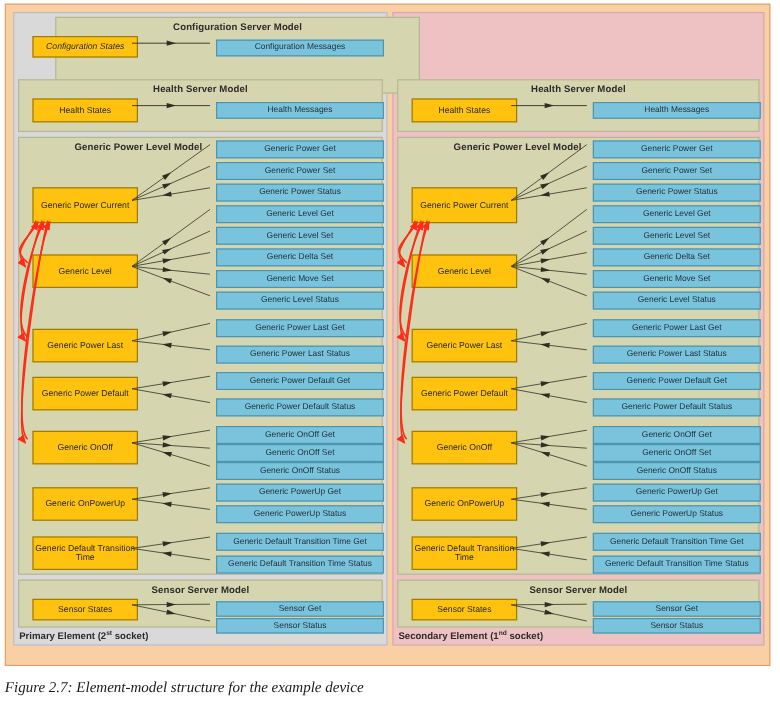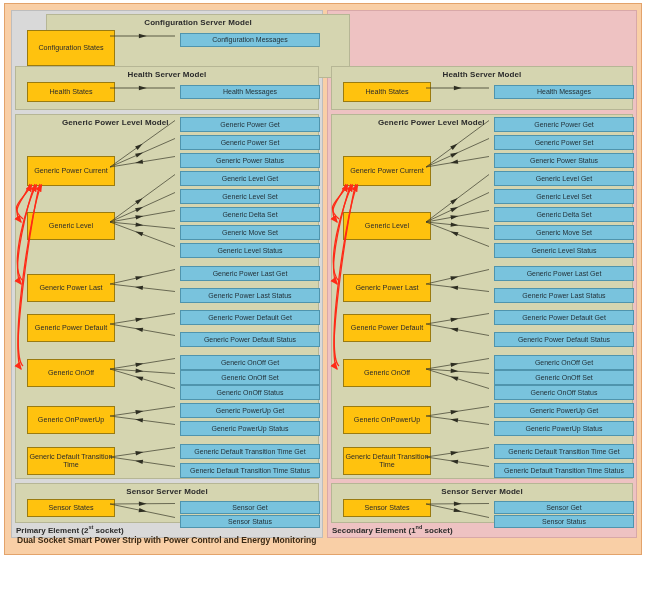--- a/index.html
+++ b/index.html
@@ -76,25 +76,24 @@
   <div class="device-frame">
 
     <div class="element primary">
       <div class="element-label"><span>Primary Element (2</span><sup>st</sup><span> socket)</span></div>
     </div>
 
     <div class="element secondary">
       <div class="element-label"><span>Secondary Element (1</span><sup>nd</sup><span> socket)</span></div>
     </div>
 
-    <div class="device-label">Dual Socket Smart Power Strip with Power Control and Energy Monitoring</div>
   <div class="model" style="left: 10px; top: 10px; width: 304px; height: 64px; margin-left: 31px;">
         <div class="model-title">Configuration Server Model</div>
       </div>
-      <div class="state" style="left: 22px; top: 26px; width: 88px; height: 36px;">Configuration States</div>
+      <div class="state" style="left: 22px; top: 26px; width: 88px; height: 18px; font-style: italic;">Configuration States</div>
       <div class="msg" style="left: 175px; top: 29px; width: 140px; height: 14px;">Configuration Messages</div>
       <div class="model" style="left: 10px; top: 62px; width: 304px; height: 44px;">
         <div class="model-title">Health Server Model</div>
       </div>
       <div class="state" style="left: 22px; top: 78px; width: 88px; height: 20px;">Health States</div>
       <div class="msg" style="left: 175px; top: 81px; width: 140px; height: 14px;">Health Messages</div>
       <div class="model" style="left: 10px; top: 110px; width: 304px; height: 365px;">
         <div class="model-title left-title">Generic Power Level Model</div>
       </div>
       <div class="msg" style="left: 175px; top: 113px; width: 140px; height: 15px;">Generic Power Get</div>
@@ -279,13 +278,14 @@
         <path d="M339,281 C324,268 343,202 352.5,185" fill="none" stroke="#ff2a17" stroke-width="1.3" marker-end="url(#mk-red)"></path>
         <path d="M356,184 C350,200 326,355 337,369" fill="none" stroke="#ff2a17" stroke-width="1.3" marker-end="url(#mk-red)"></path>
         <path d="M339,366 C324,353 348,202 357.5,185" fill="none" stroke="#ff2a17" stroke-width="1.3" marker-end="url(#mk-red)"></path>
         <line x1="426" y1="504" x2="489" y2="503.5" stroke="#3a3a2a" stroke-width="0.7"></line>
         <polygon points="461.6998677311162,503.7166677164197 453.9183634134809,505.9435996357832 453.88399773765775,501.6135244820649" fill="#2e2e22"></polygon>
         <line x1="426" y1="504" x2="489" y2="517.5" stroke="#3a3a2a" stroke-width="0.7"></line>
         <polygon points="461.6067701391251,511.63002217266967 453.5273022178677,512.1129645379984 454.4346074923568,507.87887325704963" fill="#2e2e22"></polygon>
       </g>
   </svg>
 
+  <div class="caption">Figure 2.7: Element-model structure for the example device</div>
 </div>
 
 </body></html>

